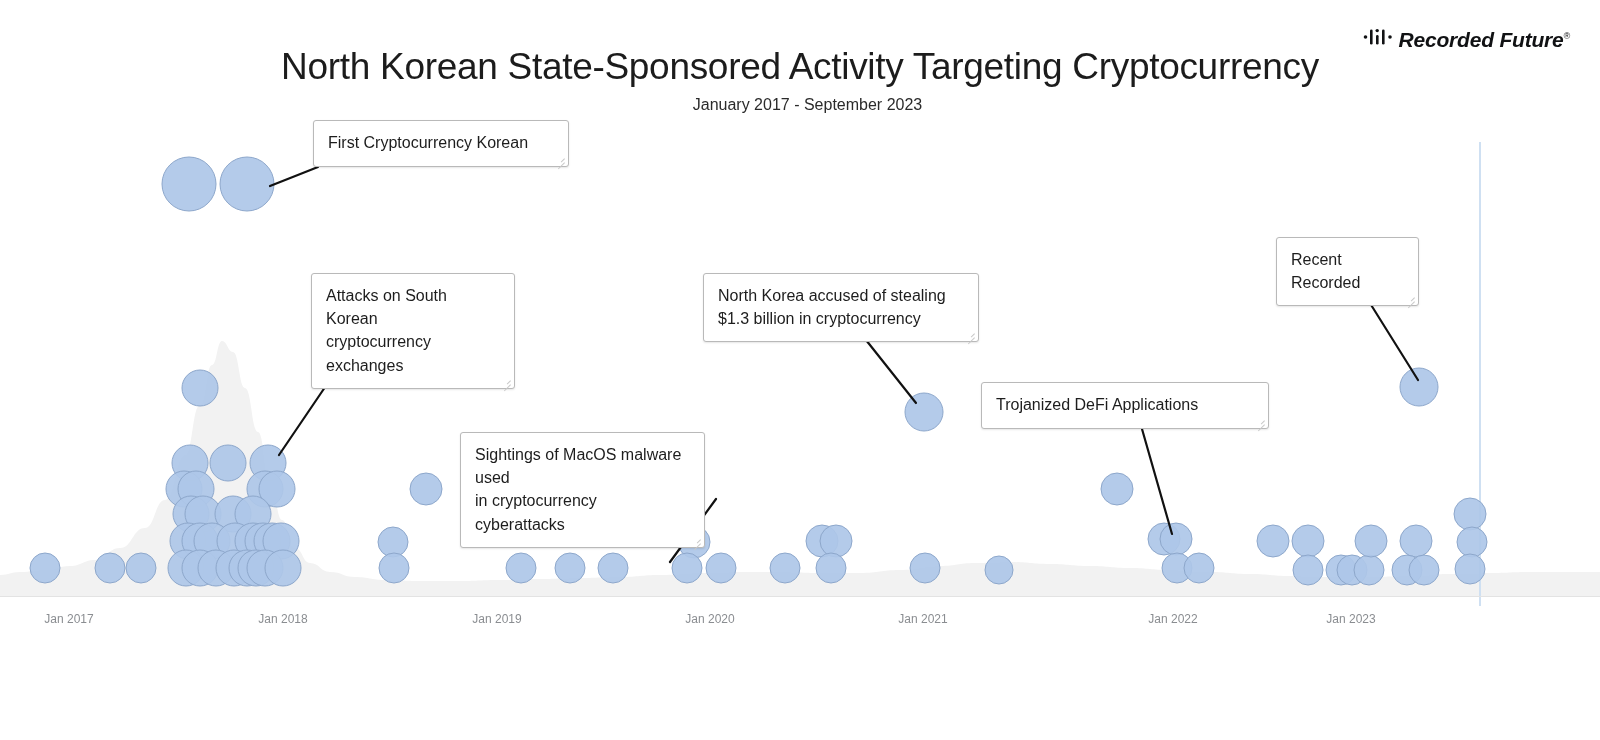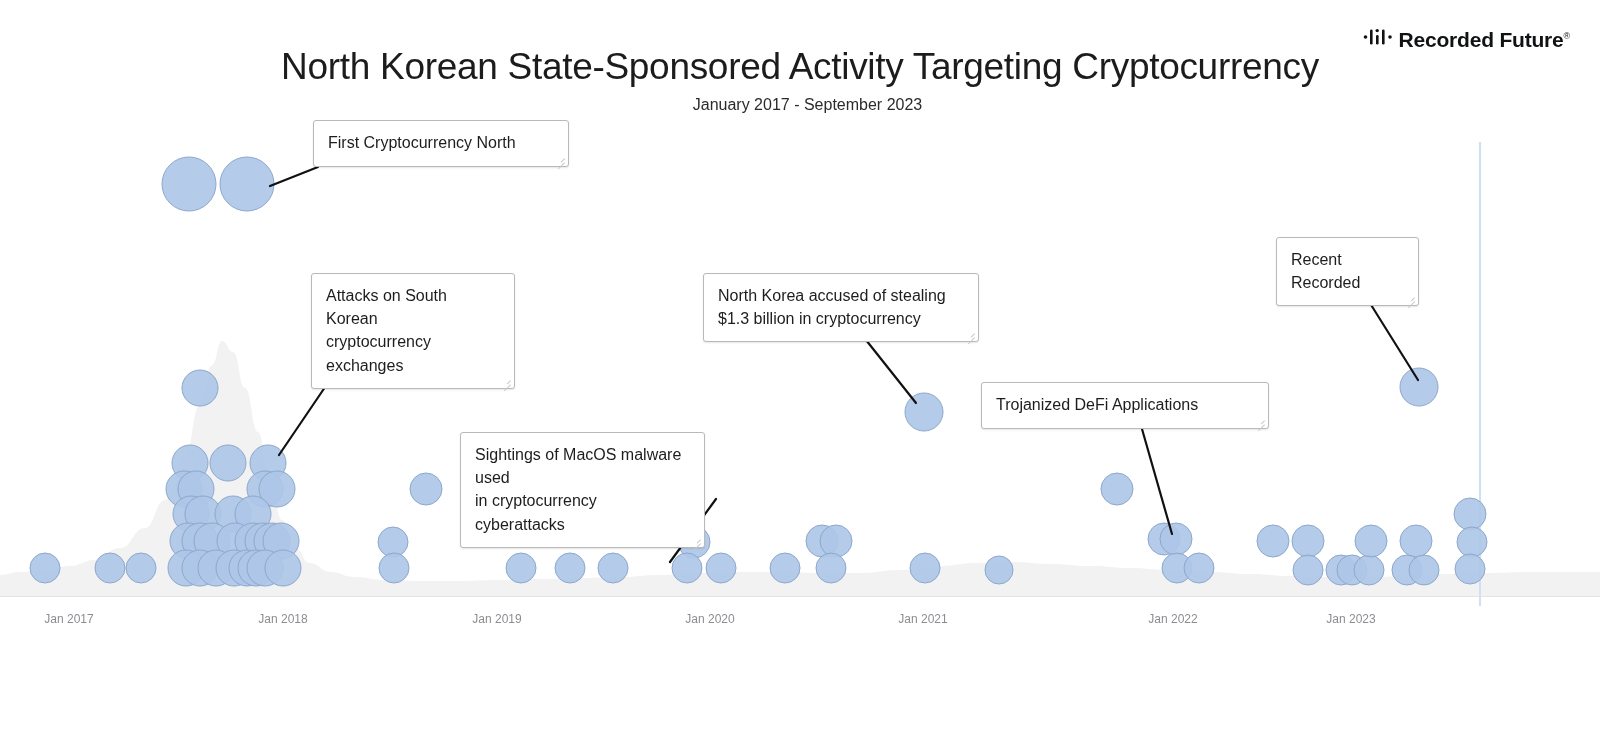--- a/index.html
+++ b/index.html
@@ -12,21 +12,21 @@
   #stage{ position:relative; width:1600px; height:740px; background:#fff; }
 
   
   #logo{
     position:absolute; top:26px; right:30px;
     display:flex; align-items:center; gap:6px;
   }
   #logo .mark{ display:block; }
   #logo .wordmark{
     font-size:21px; font-weight:700; color:#111214; letter-spacing:-0.2px;
-    line-height:1; white-space:nowrap;
+    line-height:1; white-space:nowrap;font-style:italic;
   }
   #logo .reg{ font-size:9px; vertical-align:super; font-weight:400; }
 
   
   #title{
     position:absolute; left:0; right:0; top:46px;
     text-align:center; font-size:37px; font-weight:400;
     color:#1c1c1c; letter-spacing:-0.3px; line-height:1.12;
   }
   #subtitle{
@@ -182,21 +182,21 @@
       <div class="tick-label" style="left: 69px;">Jan 2017</div>
       <div class="tick-label" style="left: 283px;">Jan 2018</div>
       <div class="tick-label" style="left: 497px;">Jan 2019</div>
       <div class="tick-label" style="left: 710px;">Jan 2020</div>
       <div class="tick-label" style="left: 923px;">Jan 2021</div>
       <div class="tick-label" style="left: 1137px; margin-left: 36px;">Jan 2022</div>
       <div class="tick-label" style="left: 1351px;">Jan 2023</div>
     </div>
 
   <div id="callouts">
-      <div class="callout" style="left: 313px; top: 120px; width: 256px; min-height: 47px;"><span>First Cryptocurrency North</span><span class="grip"></span></div>
+      <div class="callout" style="left: 313px; top: 120px; width: 256px; min-height: 47px;"><span>First Cryptocurrency Korean</span><span class="grip"></span></div>
       <div class="callout" style="left: 311px; top: 273px; width: 204px; min-height: 67px;"><span>Attacks on South Korean
 cryptocurrency exchanges</span><span class="grip"></span></div>
       <div class="callout" style="left: 460px; top: 432px; width: 245px; min-height: 67px;"><span>Sightings of MacOS malware used
 in cryptocurrency cyberattacks</span><span class="grip"></span></div>
       <div class="callout" style="left: 703px; top: 273px; width: 276px; min-height: 67px;"><span>North Korea accused of stealing
 $1.3 billion in cryptocurrency</span><span class="grip"></span></div>
       <div class="callout" style="left: 981px; top: 382px; width: 288px; min-height: 47px;"><span>Trojanized DeFi Applications</span><span class="grip"></span></div>
       <div class="callout" style="left: 1276px; top: 237px; width: 143px; min-height: 47px;"><span>Recent Recorded</span><span class="grip"></span></div>
     </div>
 

